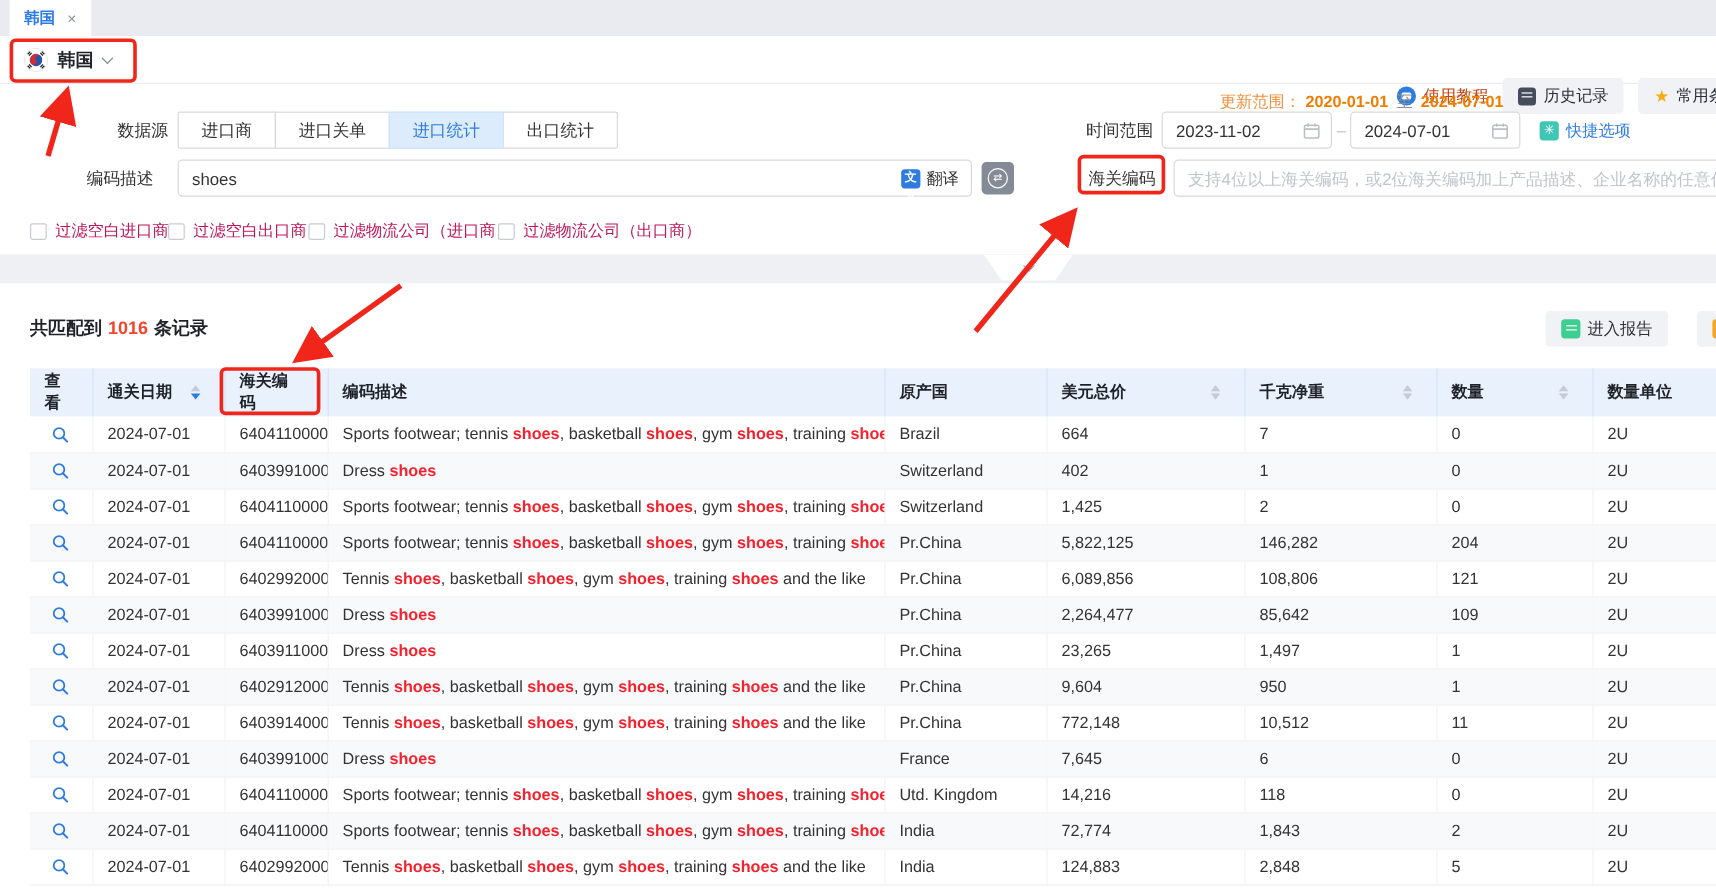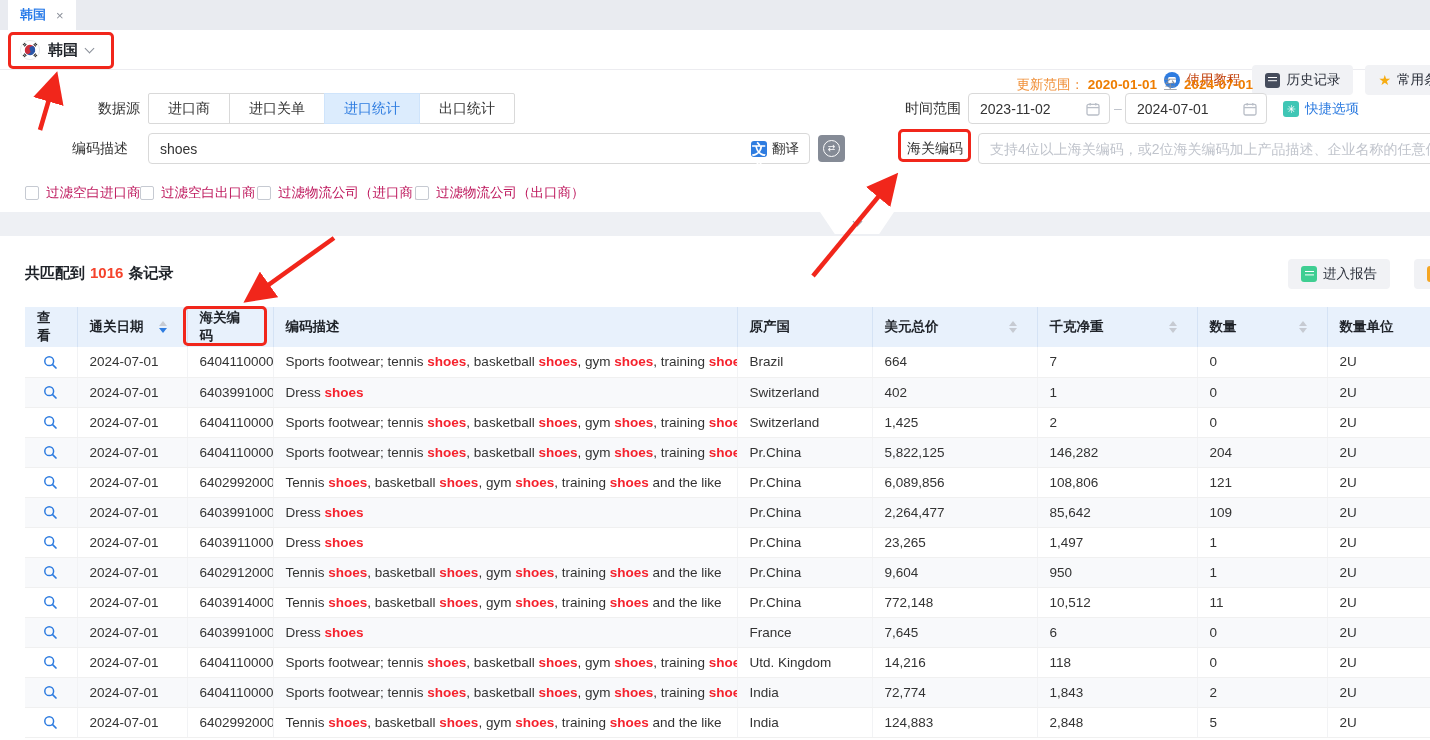--- a/index.html
+++ b/index.html
@@ -51,21 +51,21 @@
                  font-family:inherit; background:transparent; }
   .input input::placeholder { color:#c0c4cc; }
   .dateval { flex:1; padding:0 11px; font-size:14px; color:#333; }
   .dsep { position:absolute; top:7px; color:#c0c4cc; font-size:14px; }
   .cal { margin-right:9px; display:flex; }
   .quick { position:absolute; display:flex; align-items:center; gap:6px; cursor:pointer; }
   .q-ic { width:16px; height:16px; background:#3fc6b5; border-radius:3px; color:#fff; font-size:11px;
           line-height:16px; text-align:center; }
   .quick .ql { color:#2e7ce0; font-size:13.5px; }
   .tr-btn { display:flex; align-items:center; gap:5px; margin-right:10px; cursor:pointer; }
-  .tr-icon { width:16px; height:16px; background:#2e7ce0; border-radius:3px; color:#fff; font-size:14px;
+  .tr-icon { width:16px; height:16px; background:#2e7ce0; border-radius:3px; color:#fff; font-size:10px;
              line-height:16px; text-align:center; font-weight:bold; }
   .tr-lb { font-size:13.5px; color:#333; }
   .xbtn { position:absolute; left:818px; top:2px; width:27px; height:27px; background:#858b96; border-radius:4px;
           display:flex; align-items:center; justify-content:center; cursor:pointer; }
   .xcirc { width:17px; height:17px; border:1.4px solid #fff; border-radius:50%; color:#fff; font-size:9px;
            line-height:14px; text-align:center; }
   .cbrow { position:absolute; top:184px; left:0; height:20px; }
   .cb { position:absolute; display:flex; align-items:center; gap:7px; cursor:pointer; white-space:nowrap; }
   .cbbox { width:14px; height:14px; border:1px solid #c6cad2; border-radius:2px; background:#fff; }
   .cbl { font-size:13.5px; color:#be185d; }

